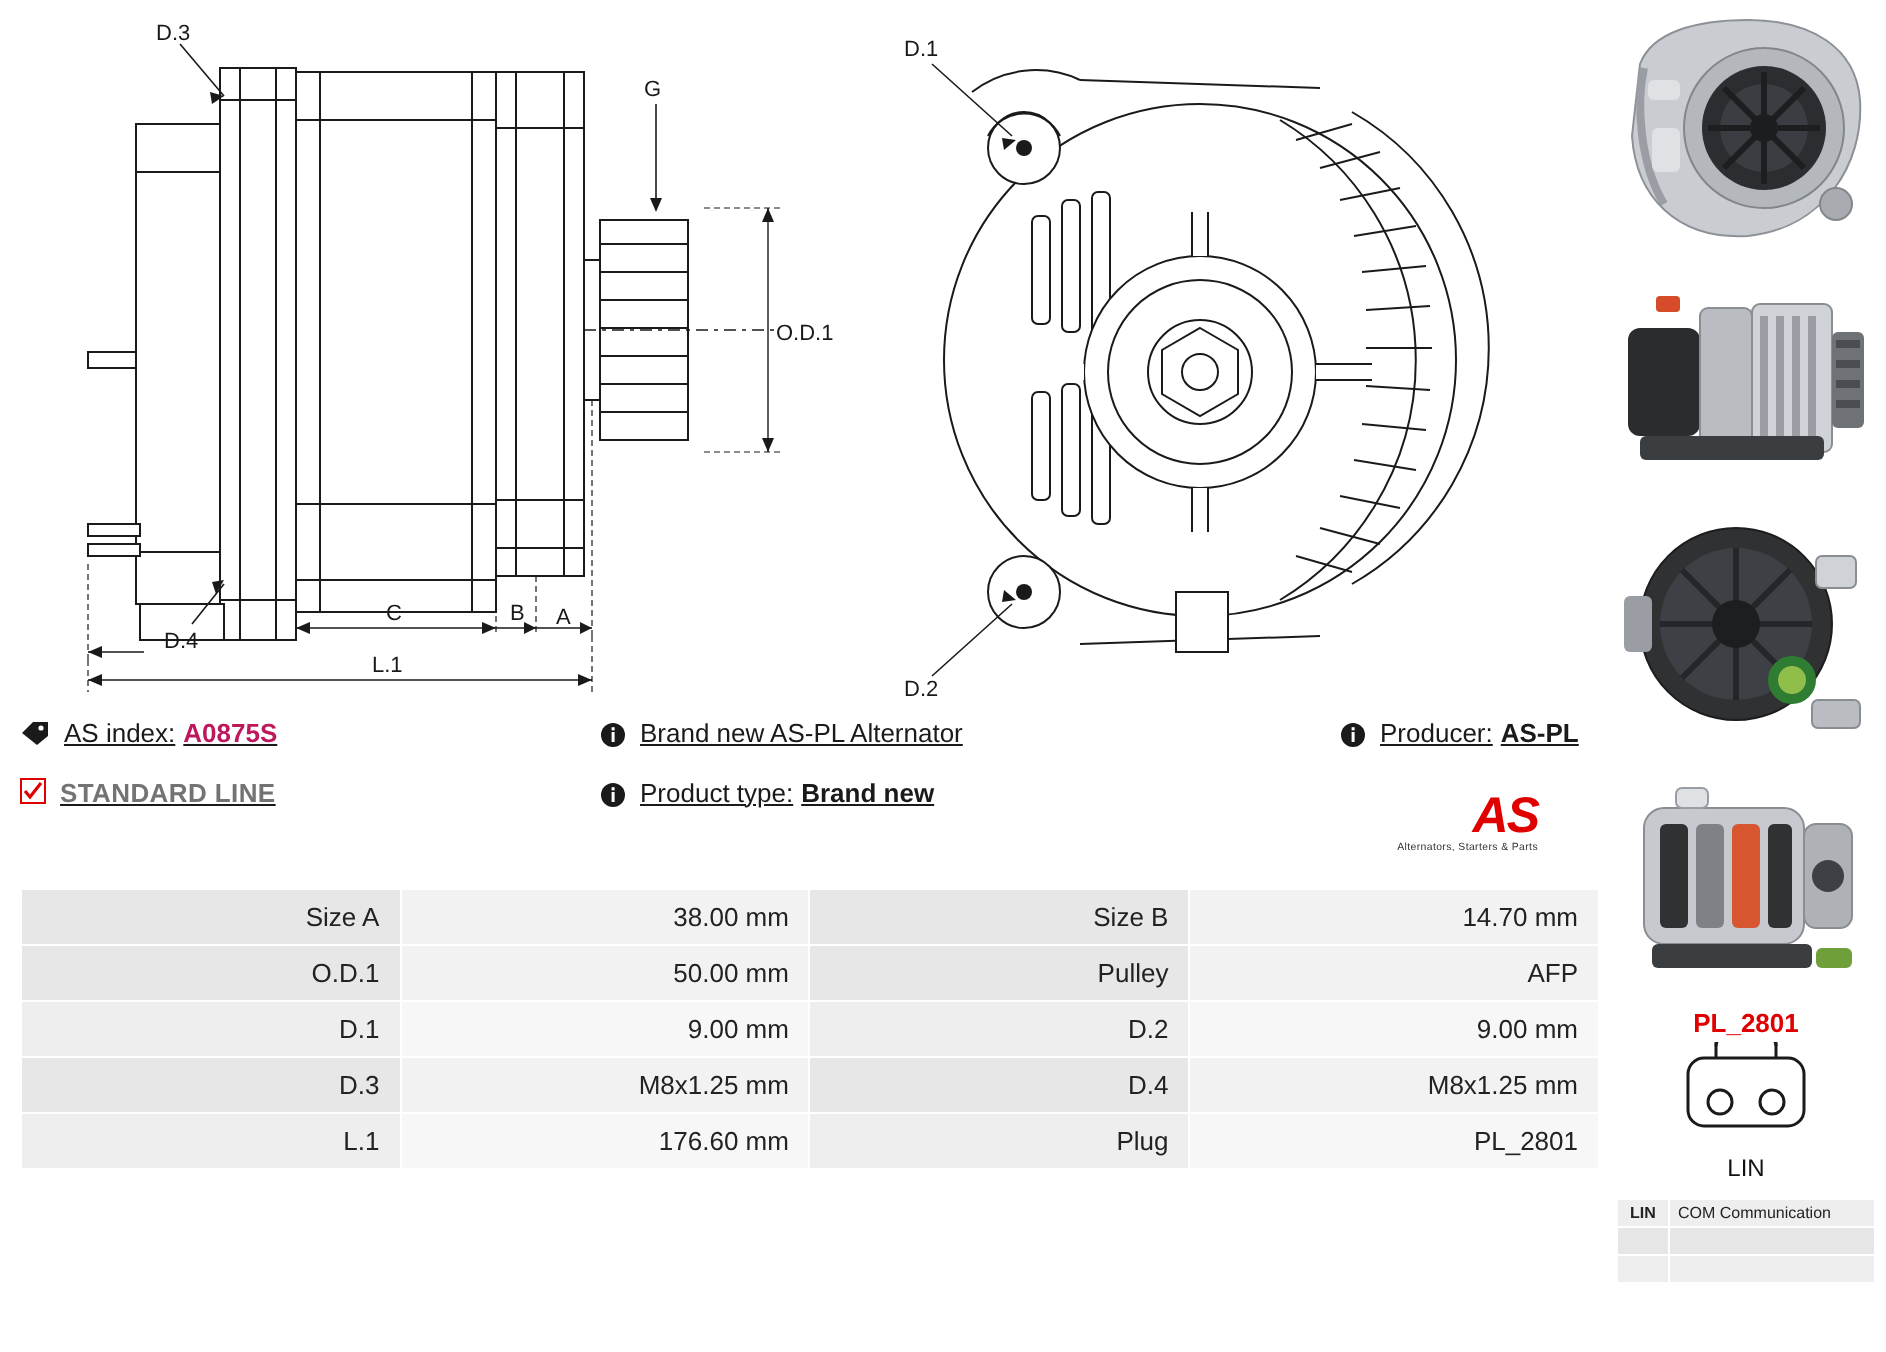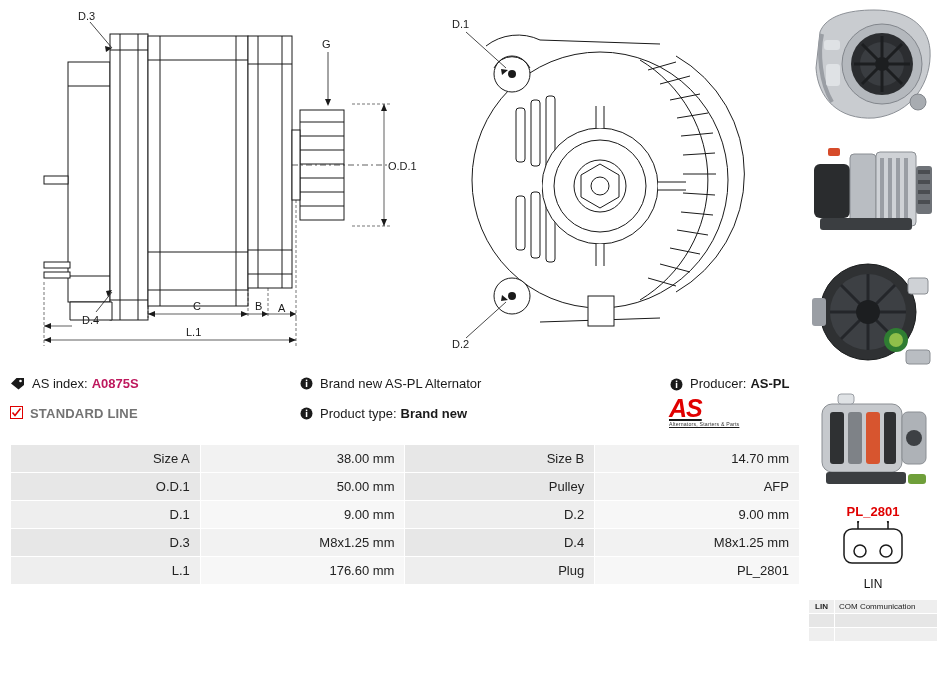--- a/index.html
+++ b/index.html
@@ -16,39 +16,38 @@
   .page { position:relative; width:943px; height:676px; }
 
   
   .drawings {
     position:absolute; left:0; top:0; width:800px; height:360px;
   }
   .drawing-svg { display:block; }
 
   
   .info-block {
-    position:absolute; left:10px; top:368px; width:790px; height:60px;
+    position:absolute; left:10px; top:351px; width:790px; height:60px;text-decoration:underline;
   }
   .info-row { display:flex; align-items:center; height:30px; }
   .info-cell { display:flex; align-items:center; }
   .col1 { width:290px; }
-  .col2 { width:370px; }
+  .col2 { width:370px;align-items:flex-end; }
   .col3 { width:130px;align-items:flex-end; }
   .ico { margin-right:7px; display:inline-flex; align-items:center; justify-content:center; }
   .lbl { color:#1a1a1a; }
   .val { font-weight:bold; color:#1a1a1a; margin-left:4px; }
   .index-val { font-weight:bold; color:#be185d; margin-left:4px; }
   .std-line { color:#737373; font-weight:bold; letter-spacing:0.2px; font-size:13px; }
   .check { color:#e00000; margin-right:7px; font-size:14px; line-height:1; }
 
   
   .as-logo {
-    position:absolute; left:669px; top:396px; width:86px; height:40px;
-    text-align:left;
-    text-decoration:underline;
+    position:absolute; left:683px; top:396px; width:86px; height:40px;
+    text-align:right;
   }
   .as-logo .mark {
     color:#e00000; font-weight:bold; font-style:italic; font-size:25px; line-height:24px;
     letter-spacing:-1px;
   }
   .as-logo .tag {
     font-size:5.2px; color:#333; letter-spacing:0.2px; margin-top:1px;
   }
 
   

